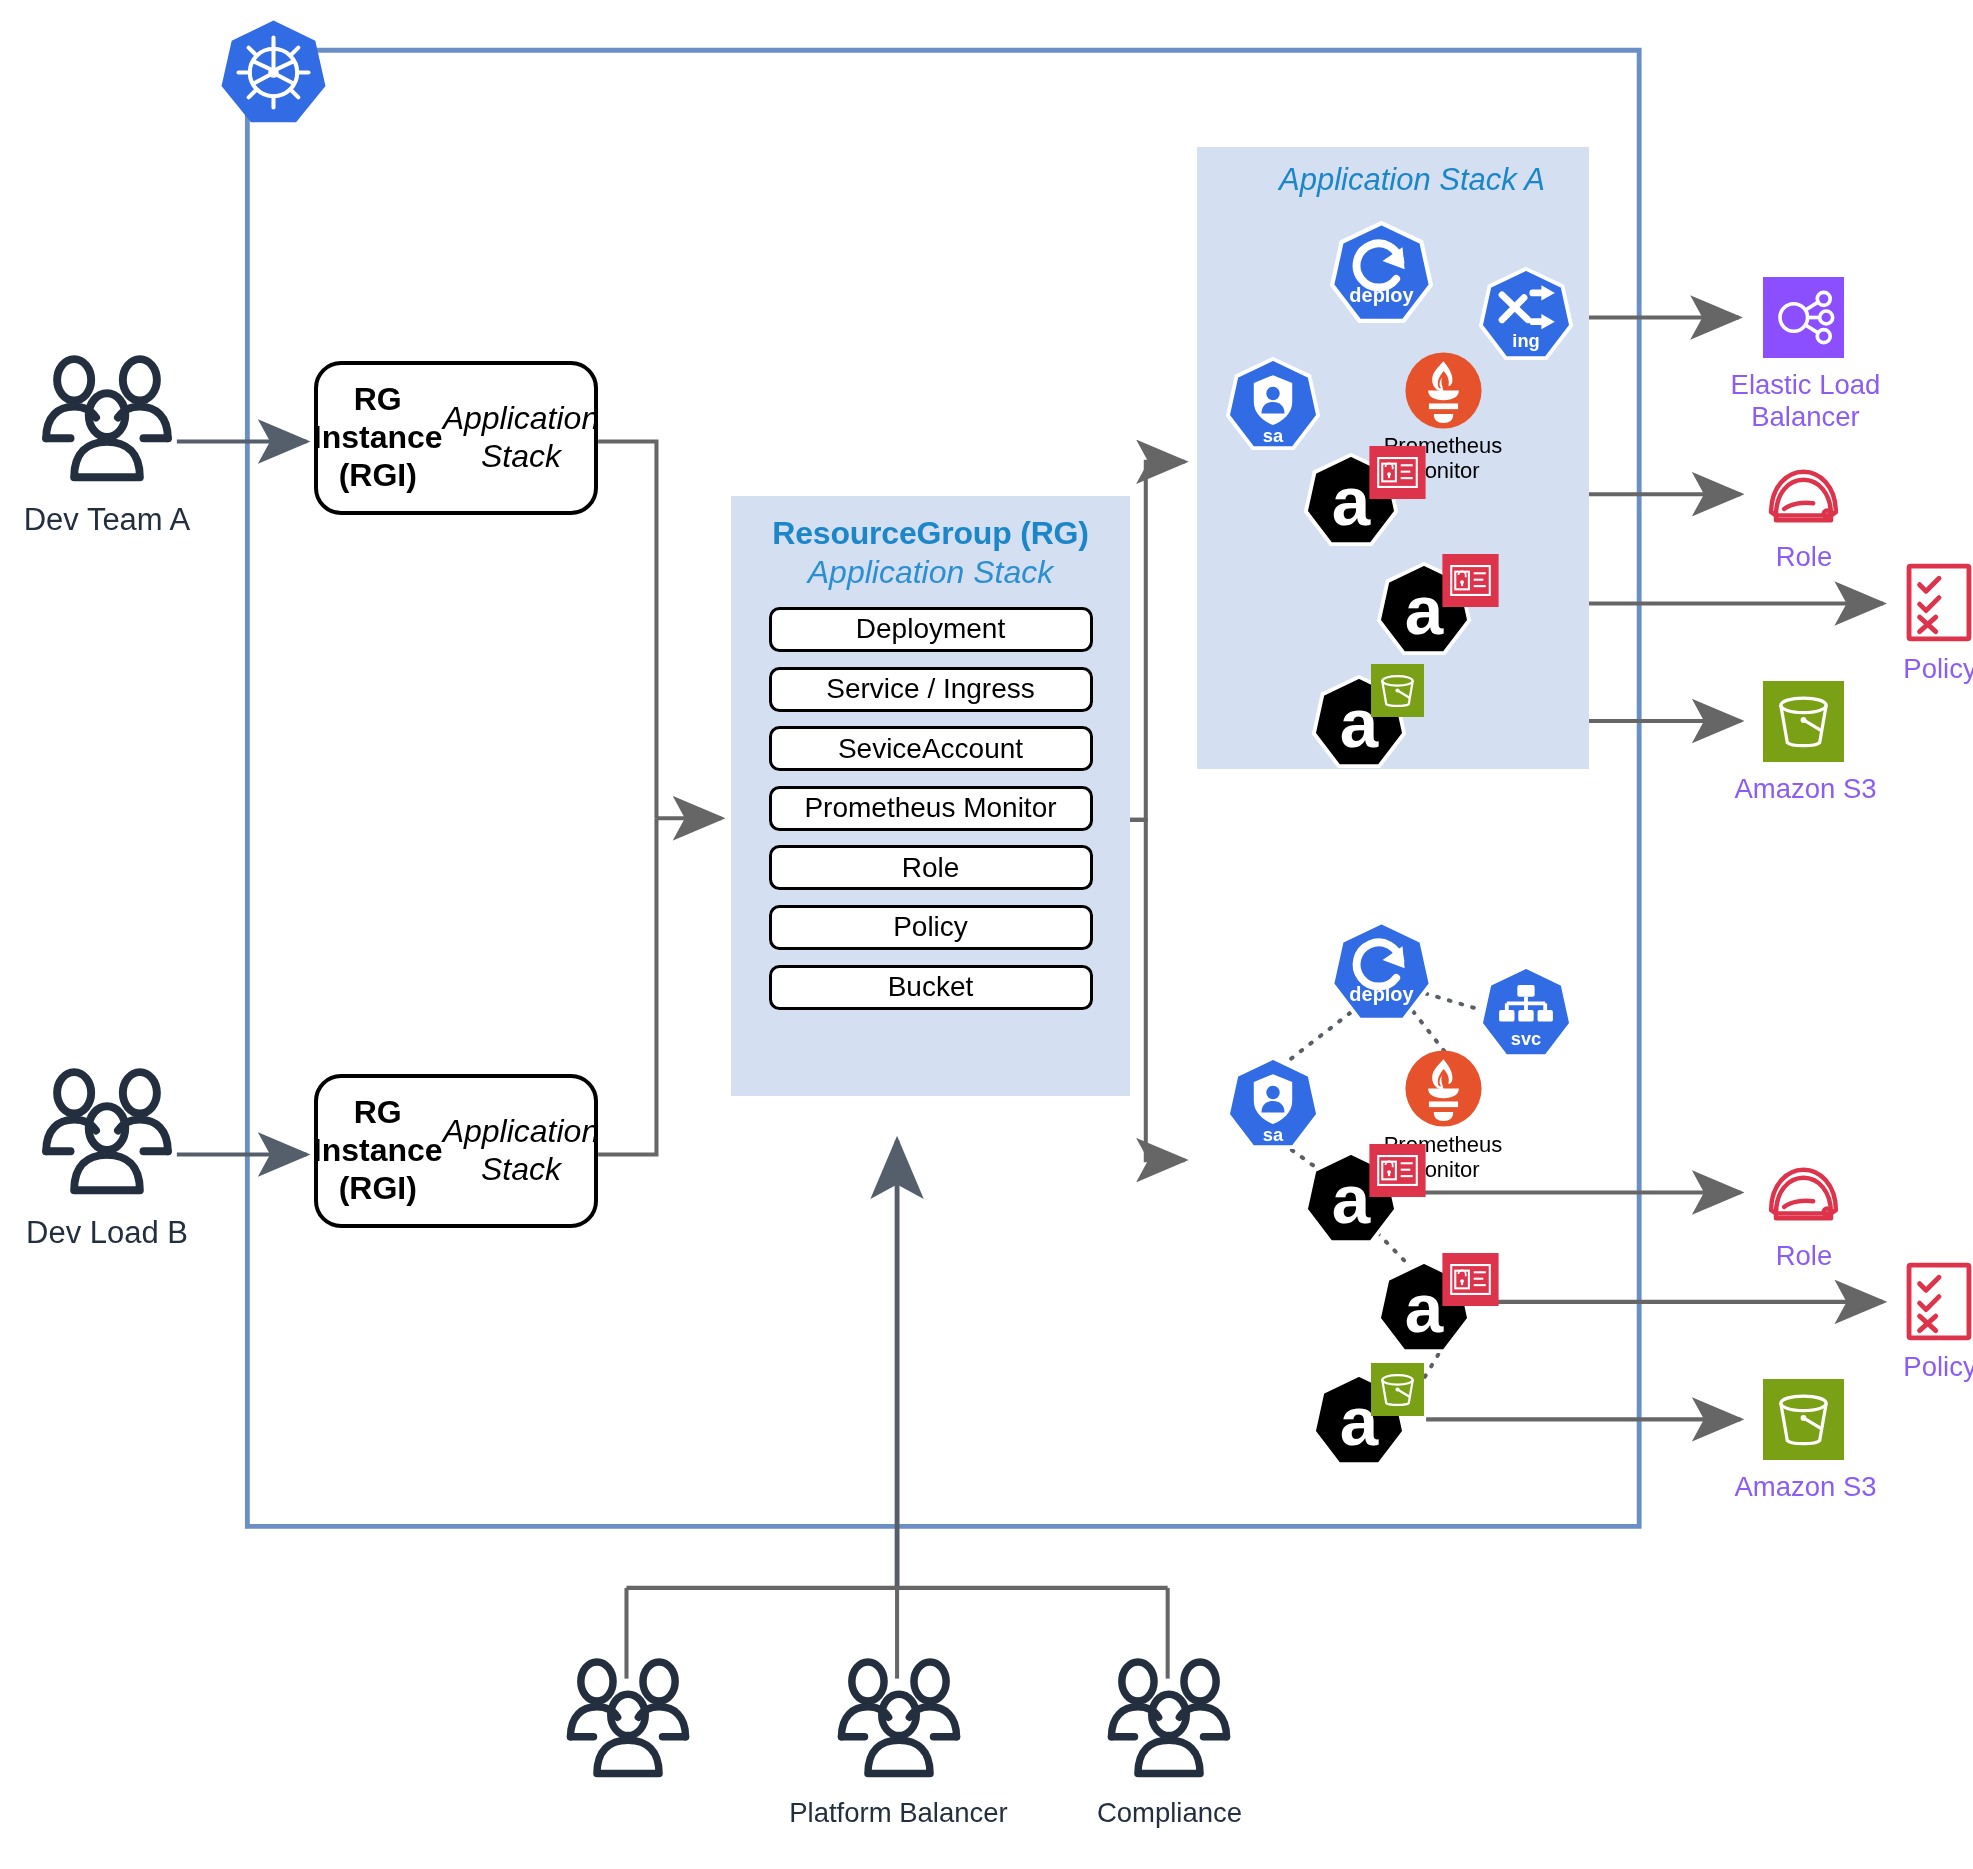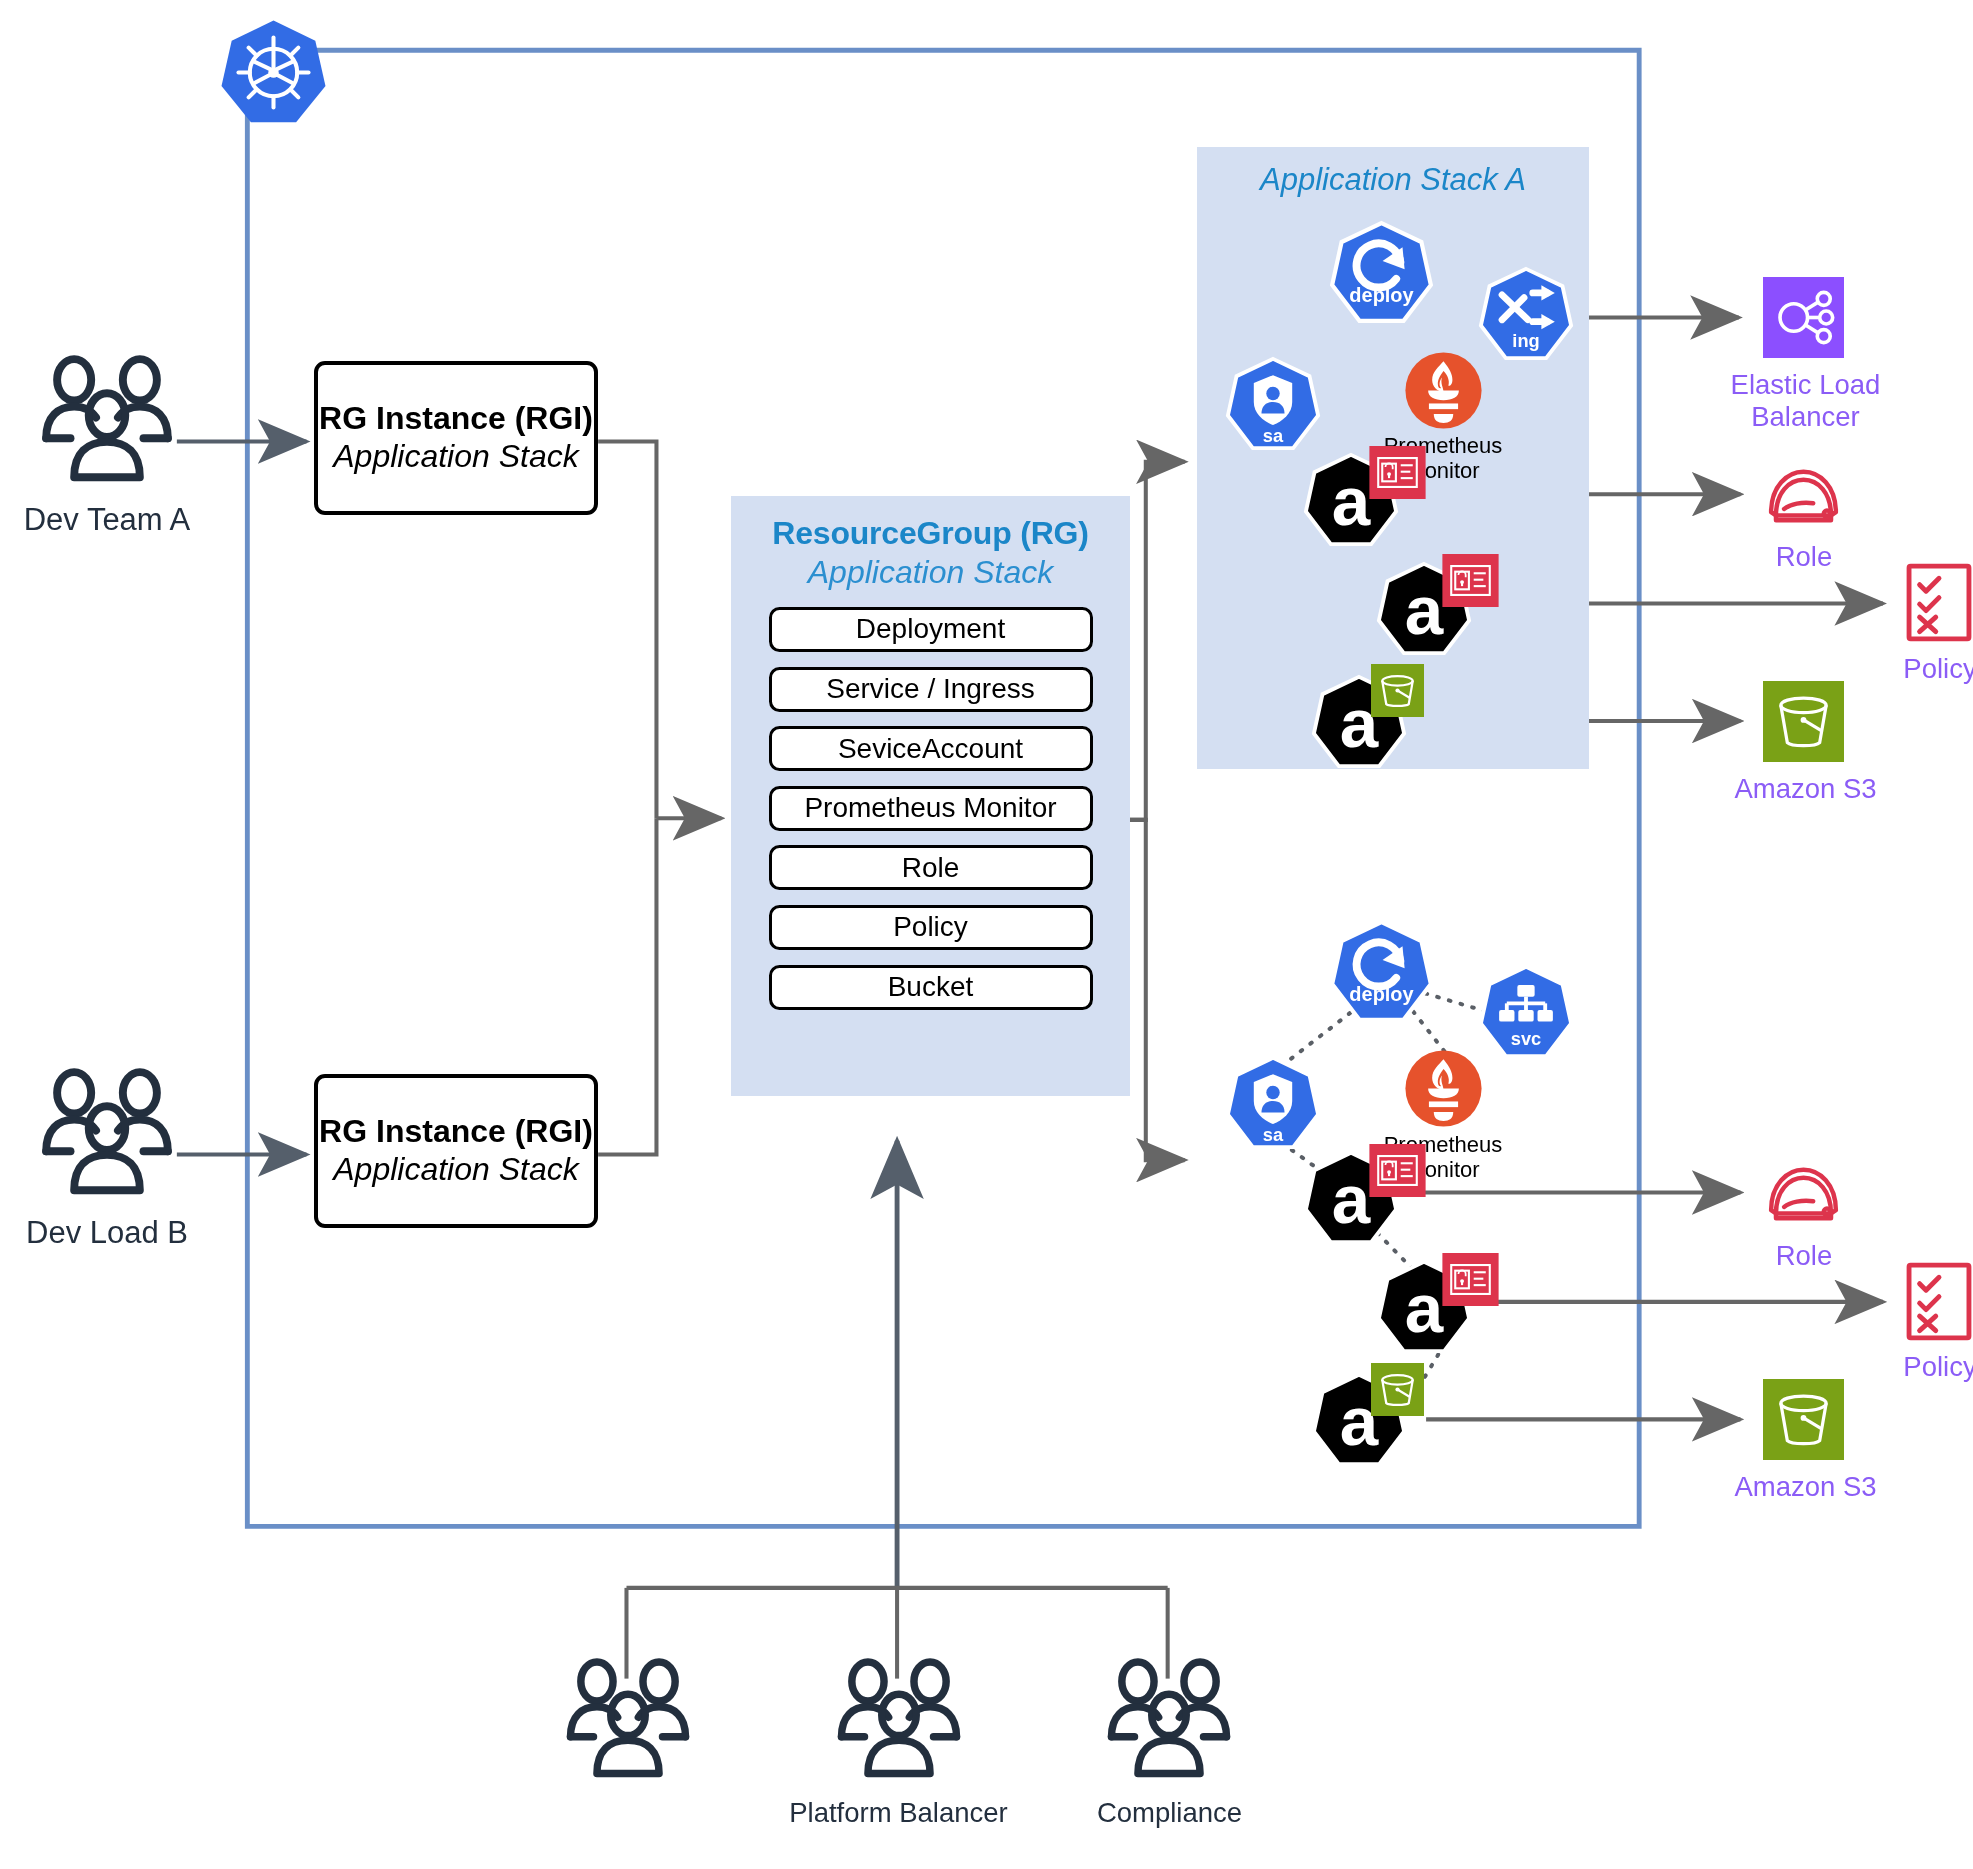--- a/index.html
+++ b/index.html
@@ -19,23 +19,23 @@
     position: absolute; left: 0; top: 0;
     width: 1974px; height: 1869px;
     pointer-events: none;
   }
 
   .abs { position: absolute; }
 
   
   .rgi {
     border: 4px solid #000;
-    border-radius: 11px;
+    border-radius: 27px;
     background: #fff;
-    display: flex; flex-direction: column;
+    display: flex; flex-direction: row;
     align-items: center; justify-content: center;
     text-align: center;
     line-height: 1.18;
   }
   .rgi .t1 { font-size: 32px; font-weight: bold; color: #000; }
   .rgi .t2 { font-size: 32px; font-style: italic; color: #000; }
 
   
   .rg-panel {
     background: #d4dff2;
@@ -51,21 +51,21 @@
   }
   .rg-items { margin-top: 16px; width: 100%; display: flex; flex-direction: column; align-items: center; gap: 14.6px; }
   .rg-item {
     width: 324px; height: 45px;
     border: 3.2px solid #000; border-radius: 10.5px; background: #fff;
     display: flex; align-items: center; justify-content: center;
     font-size: 28px; color: #000;
   }
 
   
-  .stack-panel { background: #d4dff2; }
+  .stack-panel { background: #d4dff2; padding-left: 19px; }
   .stack-title {
     position: absolute; width: 100%; text-align: center; top: 14.6px;
     font-size: 31px; font-style: italic; color: #1b86c8; font-weight: 500;
   }
 
   
   .nodelabel {
     position: absolute; text-align: center;
     font-size: 22px; color: #000; line-height: 1.12;
   }

